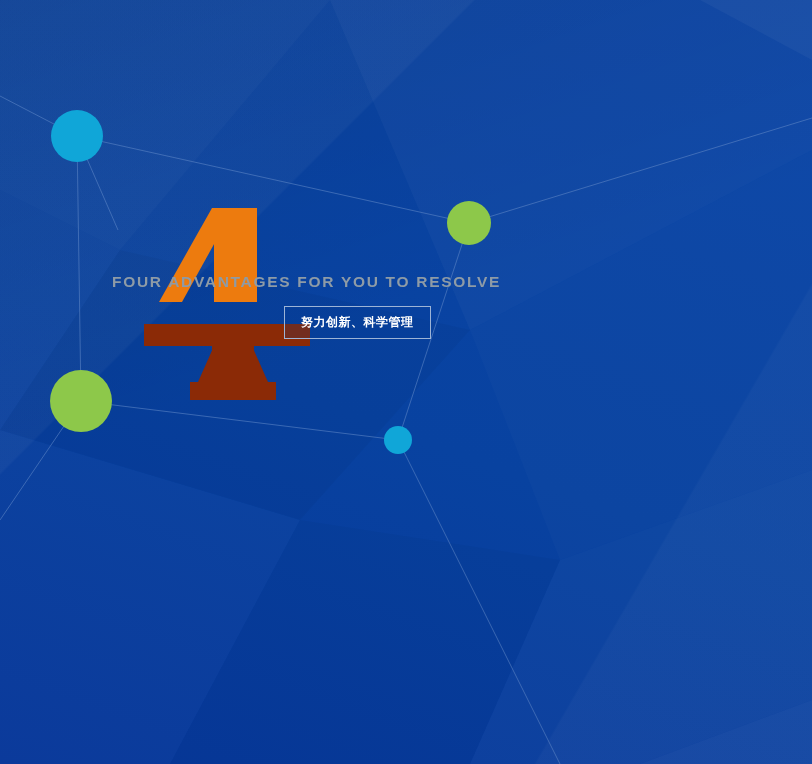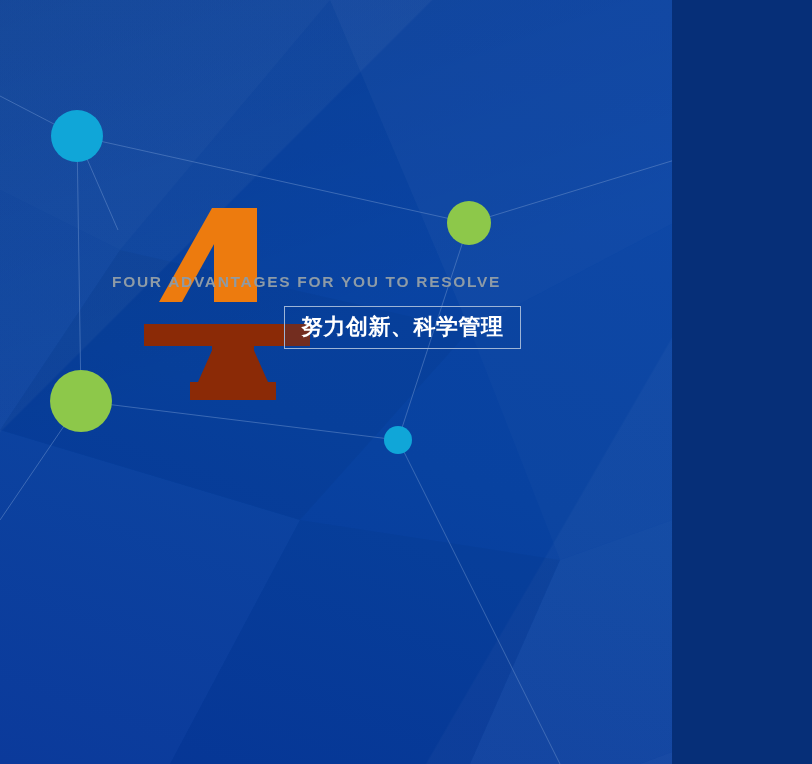--- a/index.html
+++ b/index.html
@@ -7,21 +7,21 @@
     margin: 0;
     padding: 0;
     background: #062f78;
   }
   body {
     font-family: "Liberation Sans", "DejaVu Sans", sans-serif;
   }
 
   #banner {
     position: relative;
-    width: 672px;
+    width: 812px;
     height: 764px;
     overflow: hidden;
     background: #0a43a3;
     
     background-image:
       linear-gradient(135deg, rgba(255,255,255,0.035) 0%, rgba(255,255,255,0.035) 30%, rgba(0,0,0,0) 30.2%),
       linear-gradient(300deg, rgba(255,255,255,0.028) 0%, rgba(255,255,255,0.028) 22%, rgba(0,0,0,0) 22.2%),
       linear-gradient(160deg, rgba(0,0,0,0.10) 0%, rgba(0,0,0,0) 45%),
       linear-gradient(200deg, #0b46a8 0%, #0842a0 55%, #07379a 100%);
   }
@@ -91,21 +91,21 @@
   .subtitle-row {
     position: relative;
     margin-top: 16px;
     padding-left: 172px;
   }
   .subtitle-box {
     display: inline-block;
     border: 1px solid #9db4d6;
     padding: 9px 16px 10px 16px;
     color: #ffffff;
-    font-size: 22px;
+    font-size: 12px;
     font-weight: 700;
     letter-spacing: 0.5px;
     line-height: 1;
     white-space: nowrap;
     background: rgba(8,62,152,0.18);
     font-family: "DejaVu Sans", "Liberation Sans", sans-serif;
   }
 </style>
 </head>
 <body>

